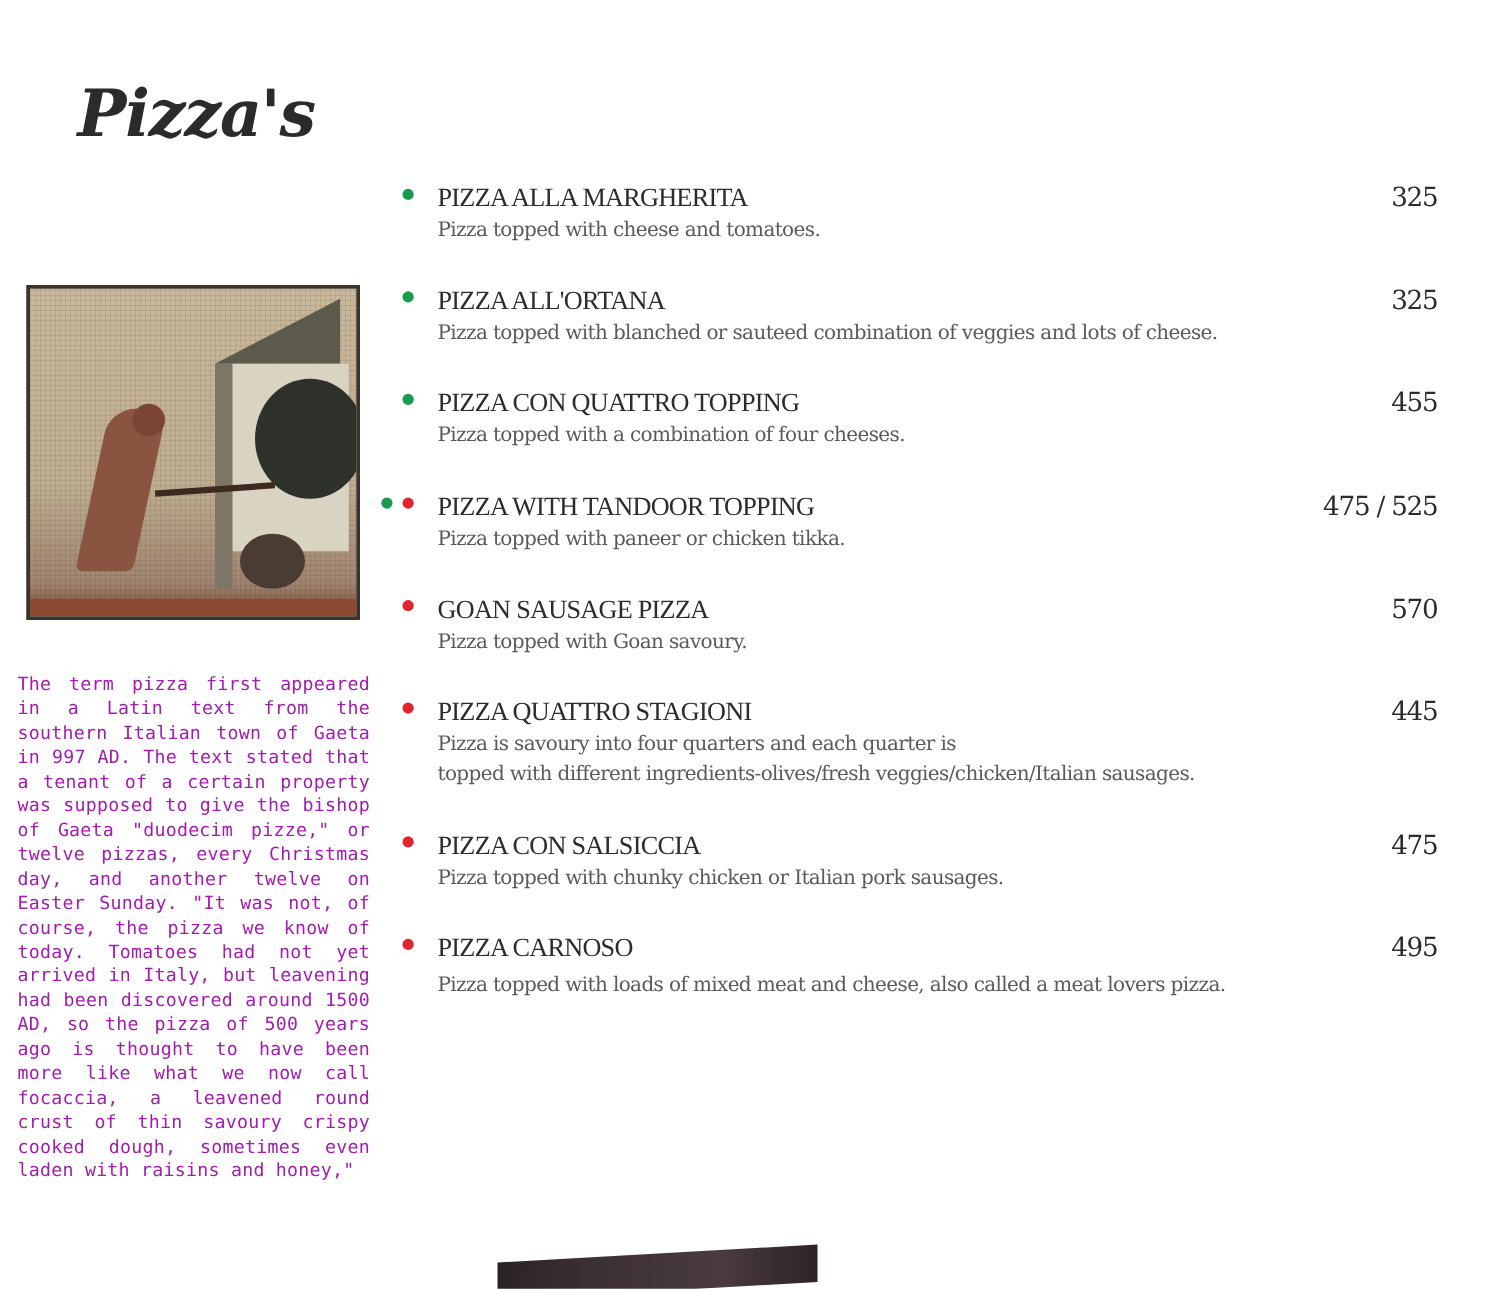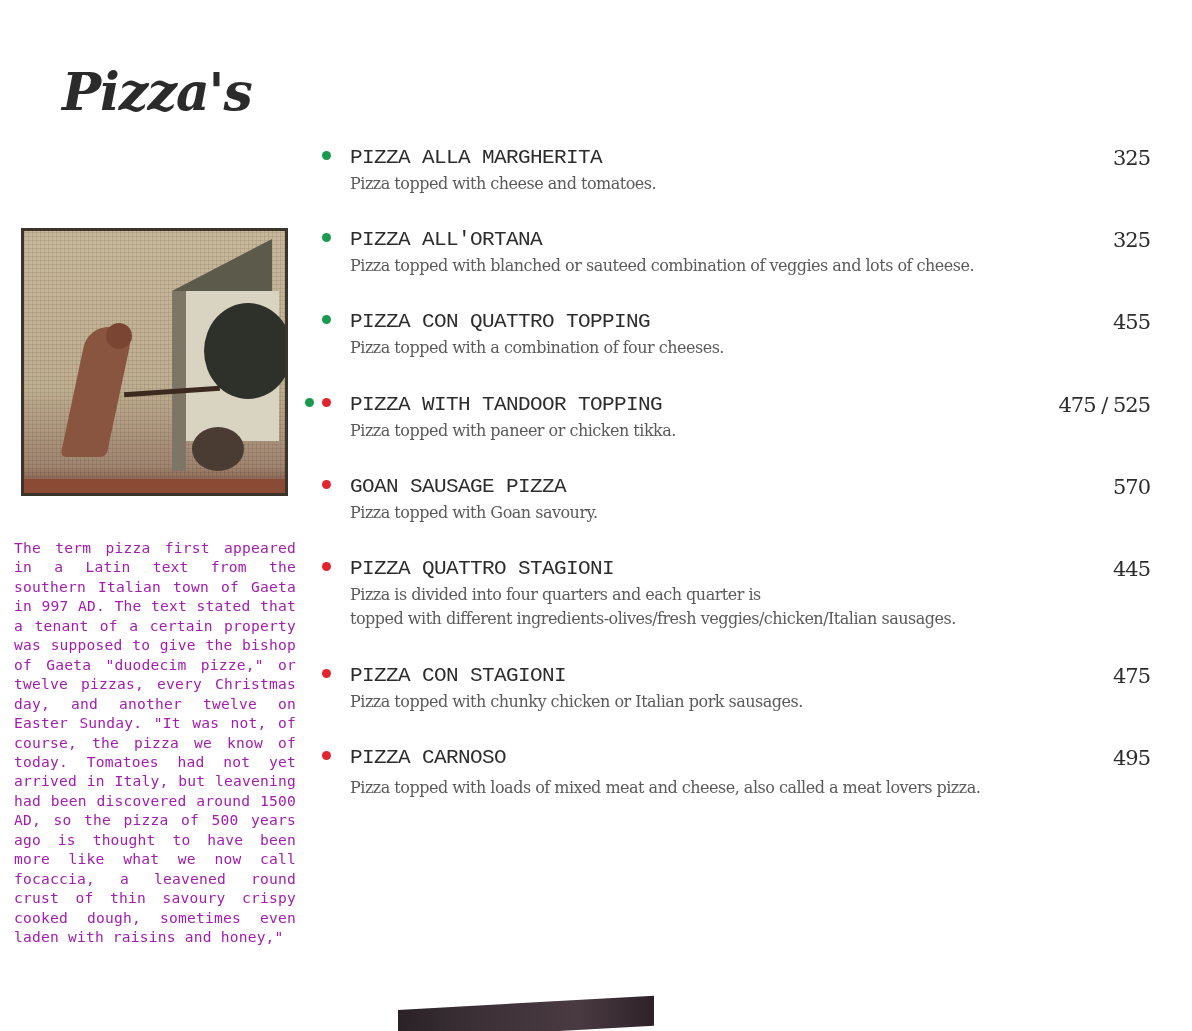--- a/index.html
+++ b/index.html
@@ -19,21 +19,21 @@
     .mosaic .head { position:absolute; left:82px; top:92px; width:26px; height:26px; border-radius:50%; background:#7a4633; }
     .mosaic .peel { position:absolute; left:100px; top:158px; width:96px; height:5px; background:#3c2a20; transform:rotate(-4deg); }
     .mosaic .wheel { position:absolute; left:168px; top:196px; width:52px; height:44px; border-radius:50%; background:#4a3b33; }
     .mosaic .ground { position:absolute; left:0; bottom:0; width:100%; height:14px; background:#8a4a34; }
 
     .history { position: absolute; left: 14px; top: 538px; width: 282px; font-family: "DejaVu Sans Mono", monospace; font-size: 14.6px; line-height: 19.45px; color: #a21caf; text-align: justify; text-align-last: left; letter-spacing: 0.2px; }
 
     .menu-item { position: absolute; left: 300px; width: 866px; }
     .dots { position: absolute; top: 0; right: calc(866px - 32px); display: flex; gap: 8px; height: 20px; align-items: center; }
     .dot { width: 9px; height: 9px; border-radius: 50%; display: inline-block; }
-    .item-name { position: absolute; left: 50px; top: 0; font-family: Liberation Mono, monospace; font-size: 21px; color: #2c2c2c; letter-spacing: -0.6px; line-height: 26px; white-space: nowrap; }
+    .item-name { position: absolute; left: 50px; top: 0; font-family: Liberation Serif, serif; font-size: 21px; color: #2c2c2c; letter-spacing: -0.6px; line-height: 26px; white-space: nowrap; }
     .item-desc { position: absolute; left: 50px; top: 27px; font-family: "DejaVu Serif", serif; font-size: 16px; color: #5a5a5a; line-height: 24px; letter-spacing: -0.5px; white-space: pre-line; width: 700px; }
     .item-price { position: absolute; right: 16px; top: 0; font-family: "DejaVu Serif", serif; font-size: 21px; color: #2c2c2c; letter-spacing: -1px; line-height: 26px; white-space: nowrap; }
 
     .photo-strip { position: absolute; left: 398px; top: 1010px; width: 256px; height: 30px; background: linear-gradient(90deg, #2a2226 0%, #3b3036 30%, #4a3a42 70%, #2e2228 100%); transform: skewY(-3.2deg); transform-origin: left bottom; }
   </style>
 </head>
 <body>
 
 <h1 class="title">Pizza's</h1>
 
@@ -91,29 +91,29 @@
       </div>
       <div class="item-name">GOAN SAUSAGE PIZZA</div>
       <div class="item-desc">Pizza topped with Goan savoury.</div>
       <div class="item-price">570</div>
     </div>
     <div class="menu-item" style="top: 556px;">
       <div class="dots" style="right: auto; left: 22px; top: 0px;">
         <span class="dot" style="background: rgb(224, 37, 47);"></span>
       </div>
       <div class="item-name">PIZZA QUATTRO STAGIONI</div>
-      <div class="item-desc">Pizza is divided into four quarters and each quarter is
+      <div class="item-desc">Pizza is savoury into four quarters and each quarter is
 topped with different ingredients-olives/fresh veggies/chicken/Italian sausages.</div>
       <div class="item-price">445</div>
     </div>
     <div class="menu-item" style="top: 663px;">
       <div class="dots" style="right: auto; left: 22px; top: 0px;">
         <span class="dot" style="background: rgb(224, 37, 47);"></span>
       </div>
-      <div class="item-name">PIZZA CON STAGIONI</div>
+      <div class="item-name">PIZZA CON SALSICCIA</div>
       <div class="item-desc">Pizza topped with chunky chicken or Italian pork sausages.</div>
       <div class="item-price">475</div>
     </div>
     <div class="menu-item" style="top: 745px;">
       <div class="dots" style="right: auto; left: 22px; top: 0px;">
         <span class="dot" style="background: rgb(224, 37, 47);"></span>
       </div>
       <div class="item-name">PIZZA CARNOSO</div>
       <div class="item-desc" style="top: 31px;">Pizza topped with loads of mixed meat and cheese, also called a meat lovers pizza.</div>
       <div class="item-price">495</div>

